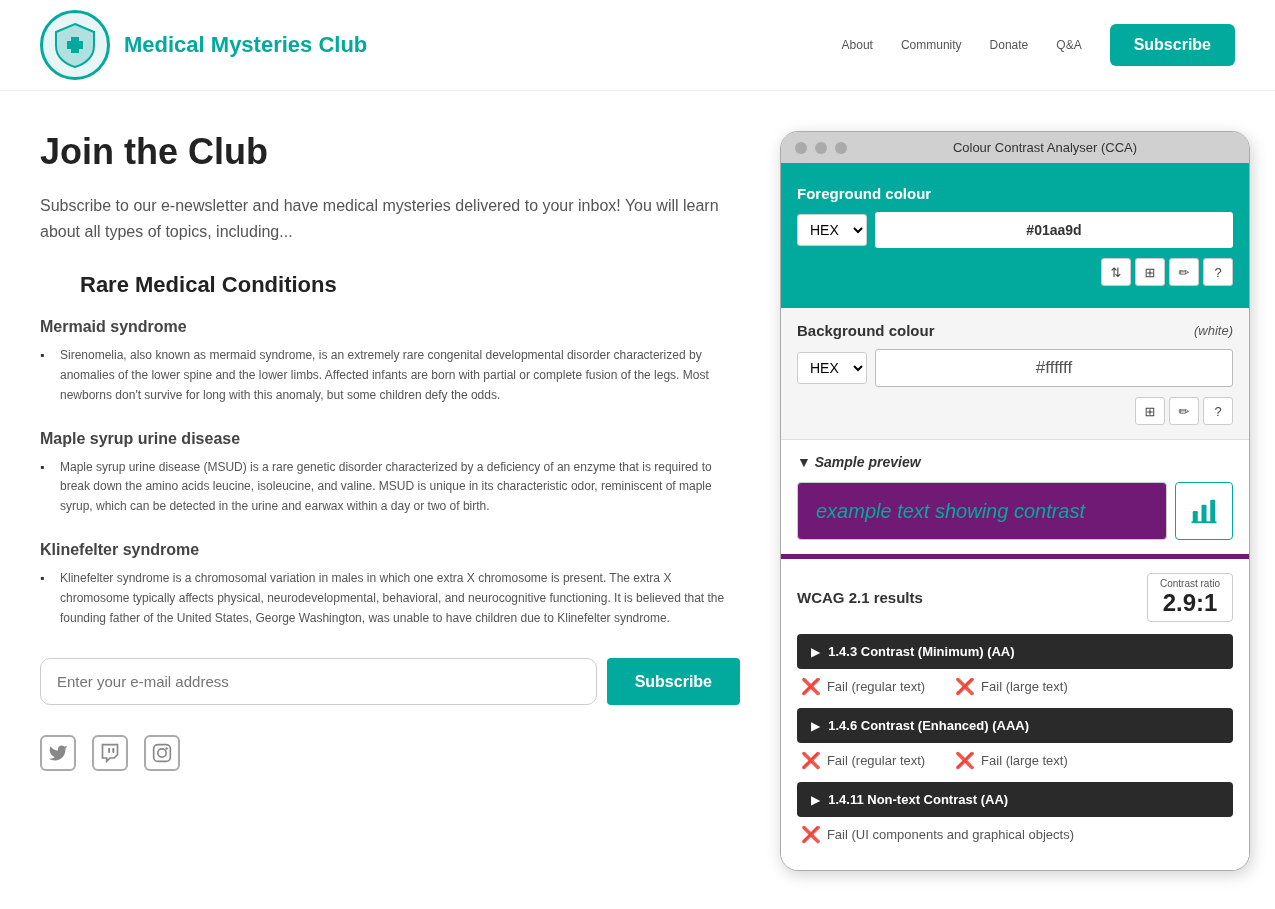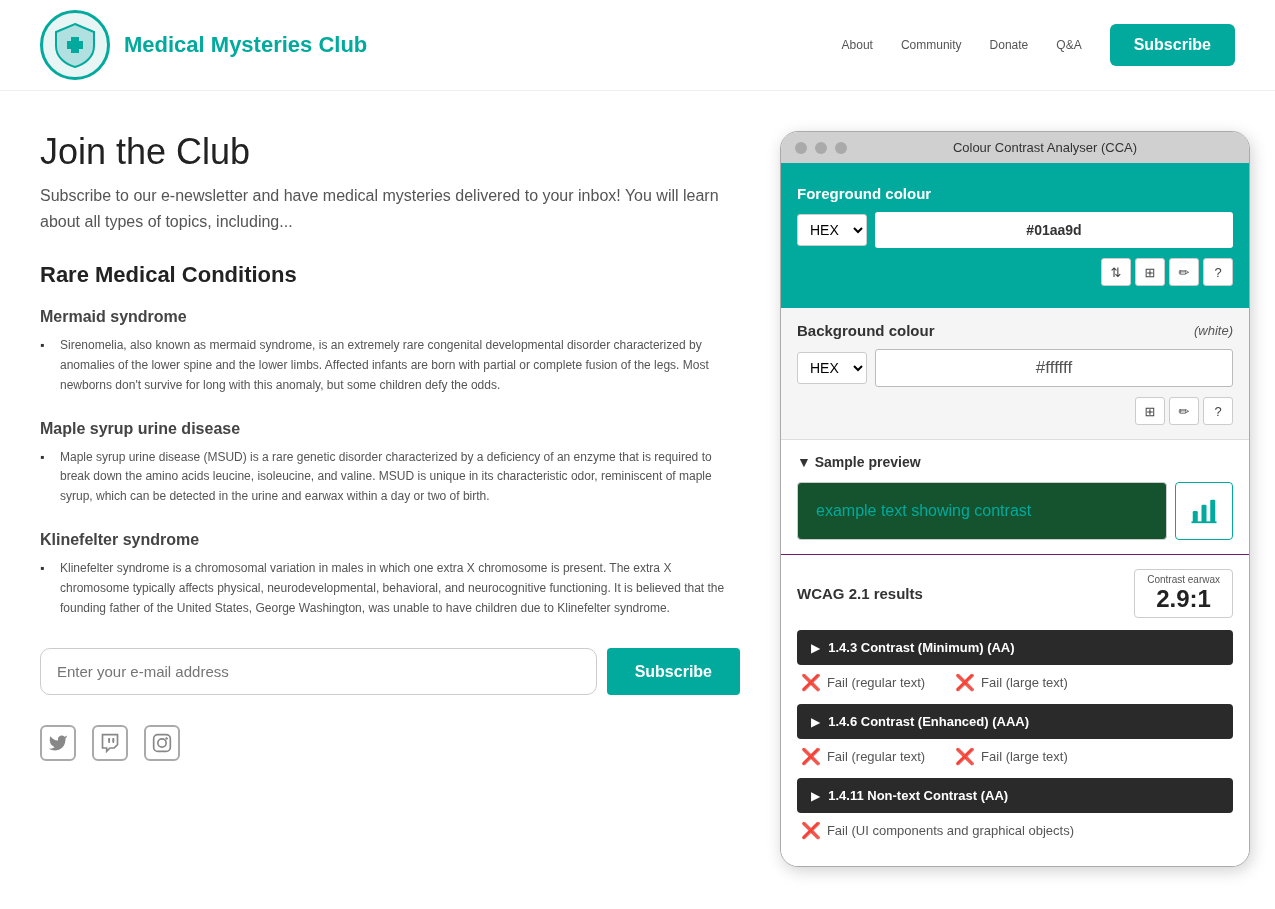--- a/index.html
+++ b/index.html
@@ -70,37 +70,38 @@
     }
     .content-area {
       flex: 0 0 700px;
       max-width: 700px;
     }
 
     
     h1.page-heading {
       font-family: Arial, sans-serif;
       font-size: 36px;
-      font-weight: normal;
+      font-weight: bold;
       color: #222;
-      margin-bottom: 10px;
+      margin-bottom: 20px;
     }
     .intro-text {
       color: #555;
       font-size: 16px;
       line-height: 1.6;
       margin-bottom: 28px;
       font-family: Arial, sans-serif;
     }
     h2.section-heading {
       font-family: Arial, sans-serif;
       font-size: 22px;
       font-weight: bold;
       color: #222;
       margin-bottom: 20px;
+      margin-left: 40px;
     }
     h3.condition-title {
       font-family: Arial, sans-serif;
       font-size: 16px;
       font-weight: bold;
       color: #444;
       margin-bottom: 10px;
     }
     .condition-list {
       list-style: none;
@@ -291,45 +292,46 @@
     }
     .cca-bg-tools {
       display: flex;
       justify-content: flex-end;
       gap: 4px;
       margin-top: 8px;
     }
 
     .cca-preview-section {
       padding: 14px 16px;
-      border-bottom: 1px solid #701a75;
-      background: #fff;
+      border-bottom: 5px solid #701a75;
+      background: #fff;
+      font-style: italic;
     }
     .cca-preview-header {
       font-size: 14px;
       font-weight: bold;
       color: #333;
       margin-bottom: 12px;
       display: flex;
       align-items: center;
       gap: 6px;
     }
     .cca-preview-row {
       display: flex;
       gap: 8px;
       align-items: stretch;
     }
     .cca-preview-text-box {
       flex: 1;
       border: 1px solid #ccc;
       border-radius: 4px;
       padding: 16px 18px;
-      font-size: 16px;
+      font-size: 20px;
       color: #01aa9d;
-      background: #14532d;
+      background: #701a75;
       display: flex;
       align-items: center;
     }
     .cca-preview-chart-btn {
       width: 58px;
       height: 58px;
       border: 1px solid #01aa9d;
       border-radius: 4px;
       background: #fff;
       display: flex;
@@ -544,21 +546,21 @@
             <line x1="2" y1="21" x2="22" y2="21" stroke="#01aa9d" stroke-width="1.5"></line>
           </svg>
         </button>
       </div>
     </div>
 
     <div class="cca-wcag-section">
       <div class="cca-wcag-header">
         <span class="cca-wcag-label">WCAG 2.1 results</span>
         <div class="cca-contrast-box">
-          <div class="cca-contrast-small">Contrast earwax</div>
+          <div class="cca-contrast-small">Contrast ratio</div>
           <div class="cca-contrast-value">2.9:1</div>
         </div>
       </div>
 
       <div class="cca-criterion">
         <span class="cca-criterion-play">▶</span>
         <span class="cca-criterion-label">1.4.3 Contrast (Minimum) (AA)</span>
       </div>
       <div class="cca-results-row">
         <div class="cca-result-item">

